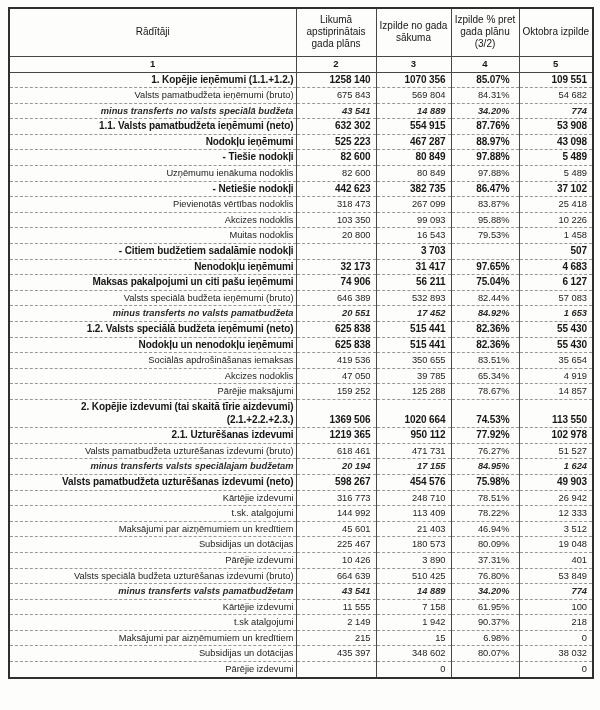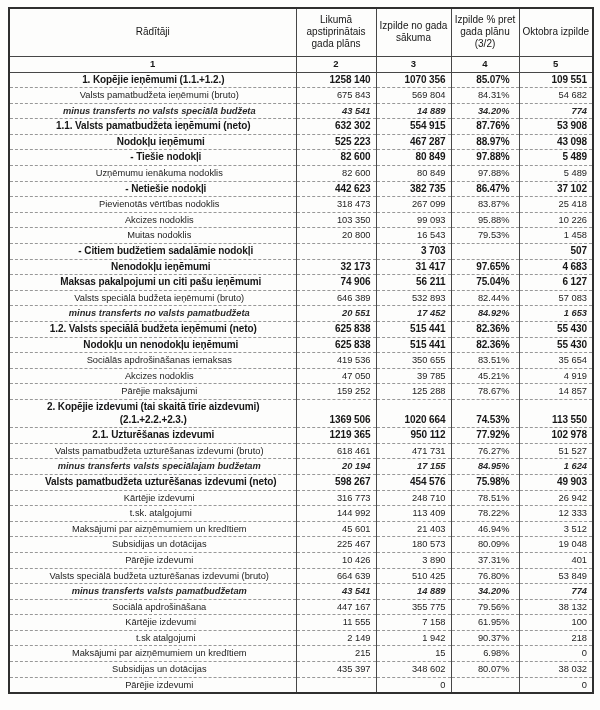--- a/index.html
+++ b/index.html
@@ -49,21 +49,21 @@
   }
 
   tbody td {
     border-bottom: 1px dashed #989898;
     vertical-align: bottom;
     padding: 1px 2px;
     line-height: 12.6px;
   }
   tbody tr:last-child td { border-bottom: none; }
 
-  td.lbl { text-align: center; white-space: pre-line; }
+  td.lbl { text-align: right; white-space: pre-line; }
   td.num { text-align: right; padding-right: 5px; font-variant-numeric: tabular-nums; }
   td.num.pct { padding-right: 9px; }
 
   tr.r-bold td { font-weight: 700; font-size: 10px; letter-spacing: -0.1px; }
   tr.r-plain td { font-weight: 400; font-size: 9.3px; color: #222; }
   tr.r-italic td { font-weight: 700; font-style: italic; font-size: 9.3px; color: #2a2a2a; }
 
   .i0 { padding-left: 3px !important; }
   .i1 { padding-left: 15px !important; }
   .i2 { padding-left: 18px !important; }
@@ -228,21 +228,21 @@
     <td class="lbl i1">Sociālās apdrošināšanas iemaksas</td>
     <td class="num">419 536</td>
     <td class="num">350 655</td>
     <td class="num pct">83.51%</td>
     <td class="num">35 654</td>
   </tr>
         <tr class="r-plain">
     <td class="lbl i1">Akcizes nodoklis</td>
     <td class="num">47 050</td>
     <td class="num">39 785</td>
-    <td class="num pct">45.21%</td>
+    <td class="num pct">65.34%</td>
     <td class="num">4 919</td>
   </tr>
         <tr class="r-plain">
     <td class="lbl i1">Pārējie maksājumi</td>
     <td class="num">159 252</td>
     <td class="num">125 288</td>
     <td class="num pct">78.67%</td>
     <td class="num">14 857</td>
   </tr>
         <tr class="r-bold">
@@ -324,27 +324,20 @@
     <td class="num">53 849</td>
   </tr>
         <tr class="r-italic">
     <td class="lbl i1">minus transferts valsts pamatbudžetam</td>
     <td class="num">43 541</td>
     <td class="num">14 889</td>
     <td class="num pct">34.20%</td>
     <td class="num">774</td>
   </tr>
         <tr class="r-plain">
-    <td class="lbl i1">Sociālā apdrošināšana</td>
-    <td class="num">447 167</td>
-    <td class="num">355 775</td>
-    <td class="num pct">79.56%</td>
-    <td class="num">38 132</td>
-  </tr>
-        <tr class="r-plain">
     <td class="lbl i2">Kārtējie izdevumi</td>
     <td class="num">11 555</td>
     <td class="num">7 158</td>
     <td class="num pct">61.95%</td>
     <td class="num">100</td>
   </tr>
         <tr class="r-plain">
     <td class="lbl i3">t.sk atalgojumi</td>
     <td class="num">2 149</td>
     <td class="num">1 942</td>

